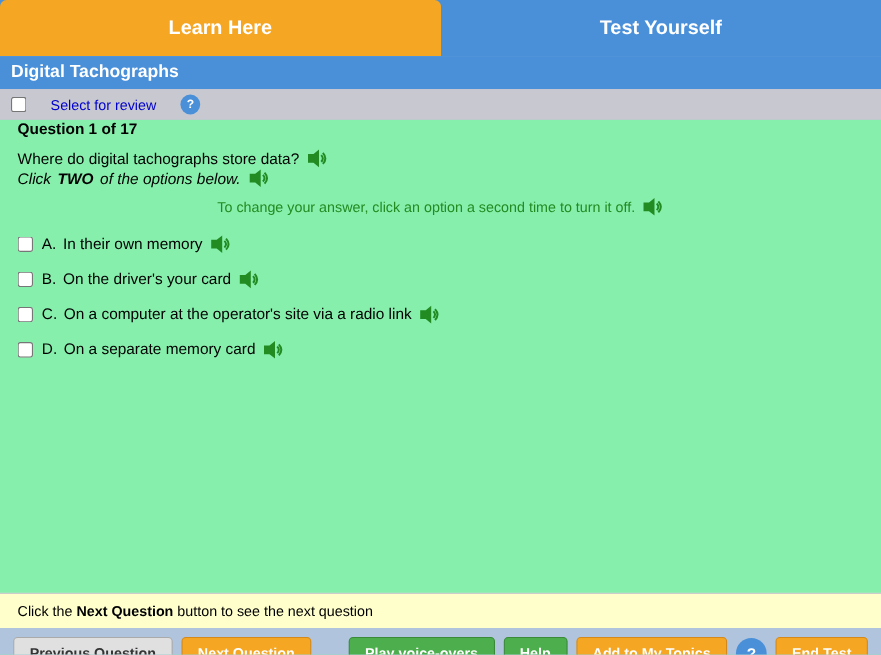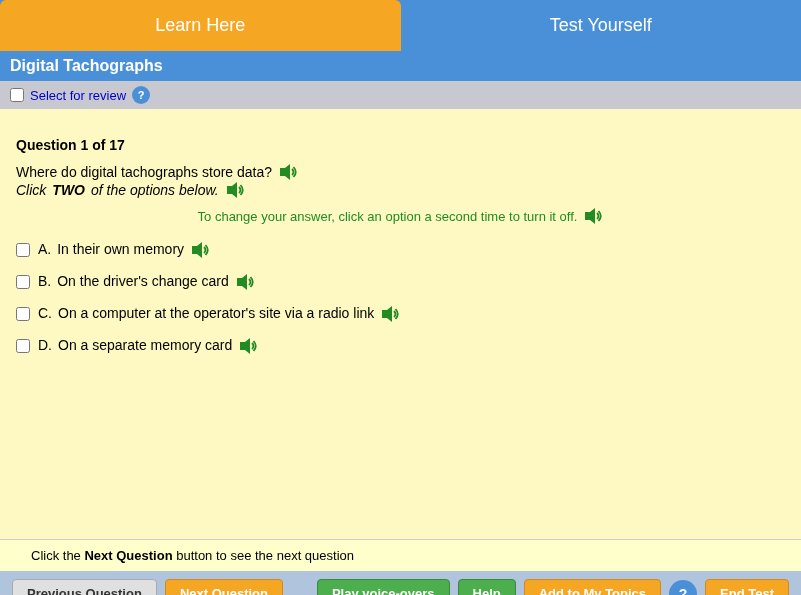--- a/index.html
+++ b/index.html
@@ -17,21 +17,21 @@
       display: flex;
       height: 51px;
       background: #4a90d9;
     }
     .tab {
       flex: 1;
       display: flex;
       align-items: center;
       justify-content: center;
       font-size: 18px;
-      font-weight: normal;
+      font-weight: bold;
       cursor: pointer;
       color: white;
     }
     .tab.active {
       background: #f5a623;
       border-radius: 6px 6px 0 0;
     }
     .tab.inactive {
       background: #4a90d9;
     }
@@ -44,21 +44,21 @@
       font-weight: bold;
       padding: 6px 10px;
     }
 
     
     .review-bar {
       background: #c8c8d0;
       padding: 5px 10px;
       display: flex;
       align-items: center;
-      gap: 6px;
+      gap: 22px;
     }
     .review-bar input[type=checkbox] {
       width: 14px;
       height: 14px;
     }
     .review-label {
       color: #0000cc;
       font-size: 13px;
       cursor: pointer;
     }
@@ -71,22 +71,22 @@
       display: flex;
       align-items: center;
       justify-content: center;
       font-size: 11px;
       font-weight: bold;
       cursor: pointer;
     }
 
     
     .main-content {
-      background: #fef9c3;
-      padding: 28px 16px;
+      background: #86efac;
+      padding: 0 16px;
       min-height: 430px;
     }
 
     .question-counter {
       font-weight: bold;
       font-size: 14px;
       margin-bottom: 10px;
     }
 
     .question-text {
@@ -152,21 +152,21 @@
       font-size: 14px;
       display: flex;
       align-items: flex-start;
       gap: 6px;
       flex-wrap: wrap;
     }
 
     
     .footer-hint {
       background: #ffffcc;
-      padding: 8px 31px;
+      padding: 8px 16px;
       font-size: 13px;
       border-top: 1px solid #ccc;
     }
     .footer-hint strong {
       font-weight: bold;
     }
 
     
     .bottom-bar {
       background: #b0c4de;
@@ -287,21 +287,21 @@
             <path d="M14,6 Q17,9 14,12" stroke="#228b22" stroke-width="1.8" fill="none"></path>
             <path d="M15.5,4 Q20,9 15.5,14" stroke="#228b22" stroke-width="1.8" fill="none"></path>
           </svg>
         </span>
       </span>
     </li>
     <li class="option-item">
       <input type="checkbox" style="">
       <span class="option-text">
         <span>B.</span>
-        <span>On the driver's change card</span>
+        <span>On the driver's your card</span>
         <span class="sound-icon">
           <svg viewBox="0 0 20 18" xmlns="http://www.w3.org/2000/svg">
             <polygon points="2,5 7,5 12,1 12,17 7,13 2,13" fill="#228b22"></polygon>
             <path d="M14,6 Q17,9 14,12" stroke="#228b22" stroke-width="1.8" fill="none"></path>
             <path d="M15.5,4 Q20,9 15.5,14" stroke="#228b22" stroke-width="1.8" fill="none"></path>
           </svg>
         </span>
       </span>
     </li>
     <li class="option-item">

